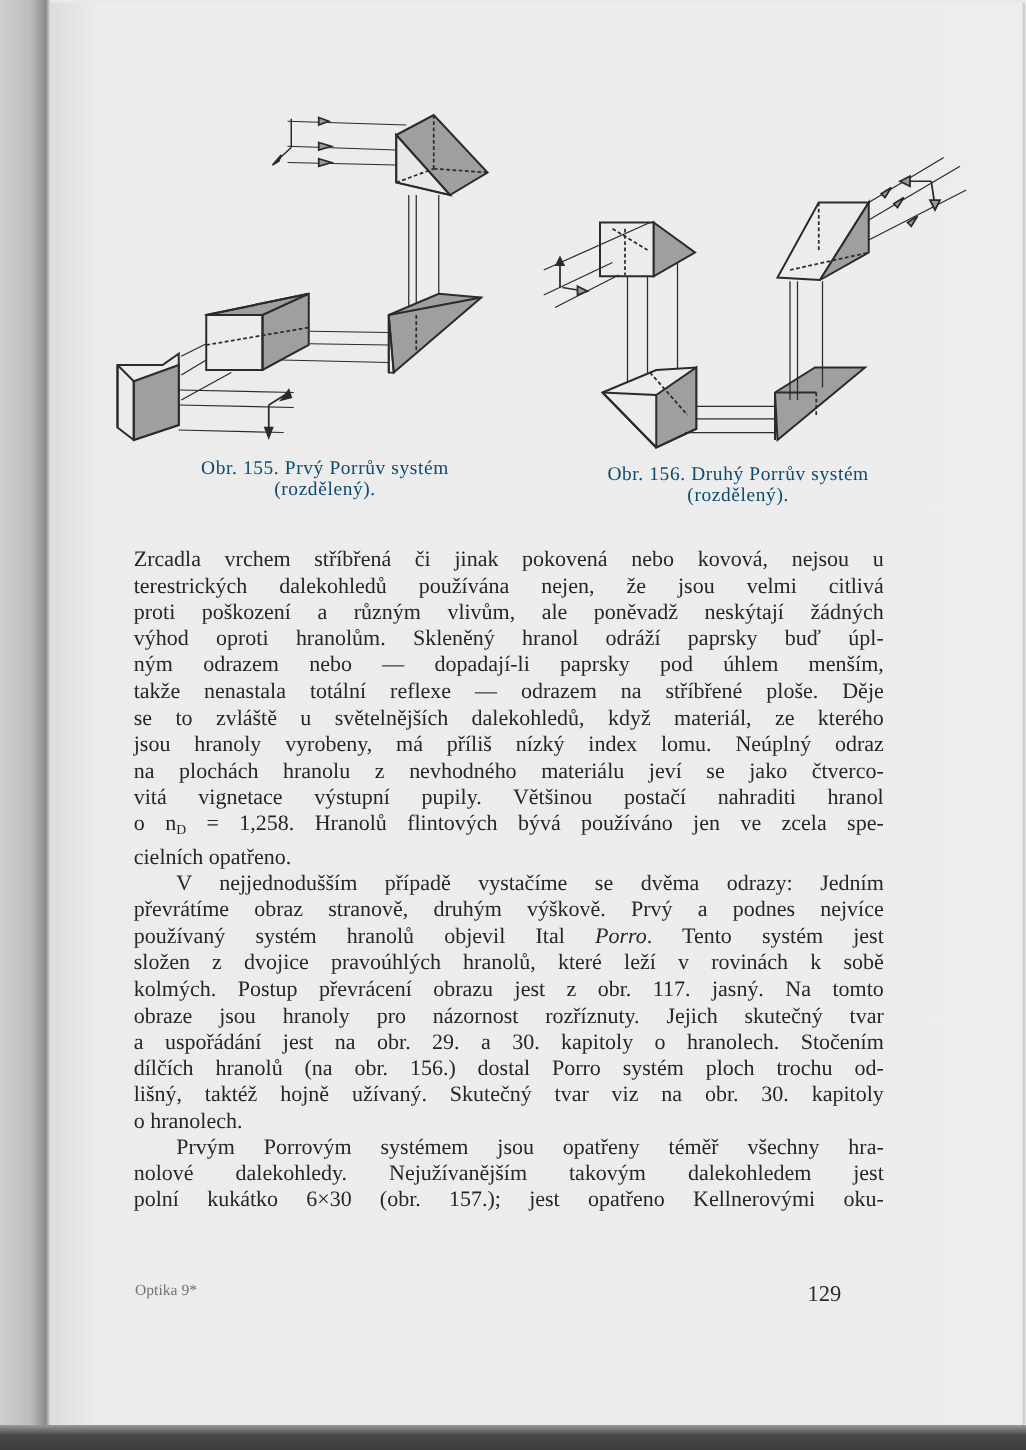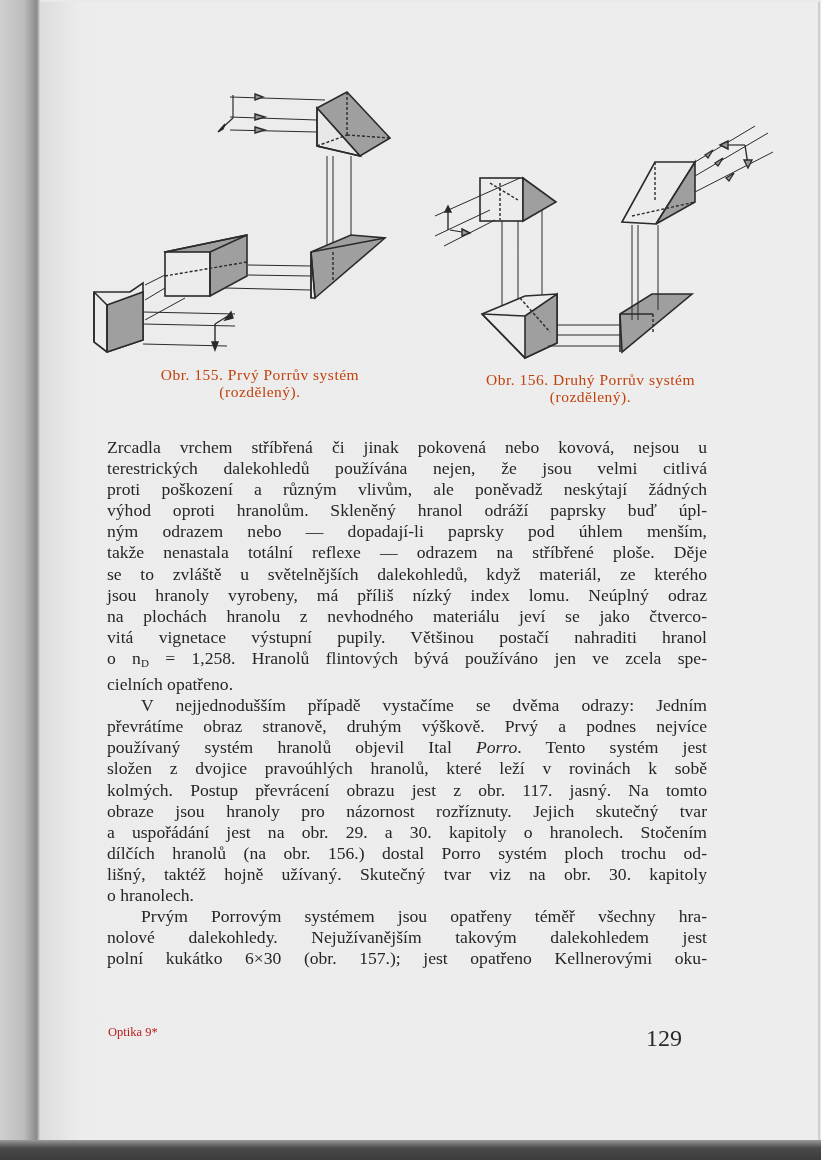--- a/index.html
+++ b/index.html
@@ -20,38 +20,38 @@
     }
     .bottom-edge {
       position: absolute; left: 0; top: 1140px; width: 821px; height: 20px;
       background: linear-gradient(to bottom, #9a9a9a 0%, #4a4a4a 40%, #3c3c3c 100%);
     }
     .figure { position: absolute; }
     .fig1 { left: 85px; top: 80px; width: 320px; height: 280px; }
     .fig2 { left: 420px; top: 120px; width: 370px; height: 250px; }
     .caption {
       position: absolute; text-align: center; font-size: 15.5px; line-height: 17px;
-      letter-spacing: 0.5px; color: #c2410c;
+      letter-spacing: 0.5px; color: #0c4a6e;
     }
     .cap1 { left: 140px; top: 366px; width: 240px; }
     .cap2 { left: 448px; top: 371px; width: 285px; }
     .body-text {
       position: absolute; left: 107px; top: 437px; width: 600px;
       font-size: 17.6px; line-height: 21.1px; text-align: justify;
       color: #262626;
     }
     .body-text p { margin: 0; }
     .body-text .line { display: block; text-align: justify; text-align-last: justify; white-space: nowrap; }
     .body-text .line.last { text-align-last: left; }
     .body-text .indent { padding-left: 34px; }
     .footer-left {
-      position: absolute; left: 108px; top: 1025px; font-size: 12.5px; color: #b91c1c;
+      position: absolute; left: 108px; top: 1025px; font-size: 12.5px; color: #737373;
     }
     .footer-right {
-      position: absolute; left: 646px; top: 1025px; font-size: 24px; color: #2a2a2a;
+      position: absolute; left: 646px; top: 1025px; font-size: 18px; color: #2a2a2a;
     }
     em { font-style: italic; }
     sub { font-size: 11px; vertical-align: -3px; }
   </style>
 </head>
 <body>
 
 <div class="spine"></div>
 <div class="page"></div>
 <div class="bottom-edge"></div>

